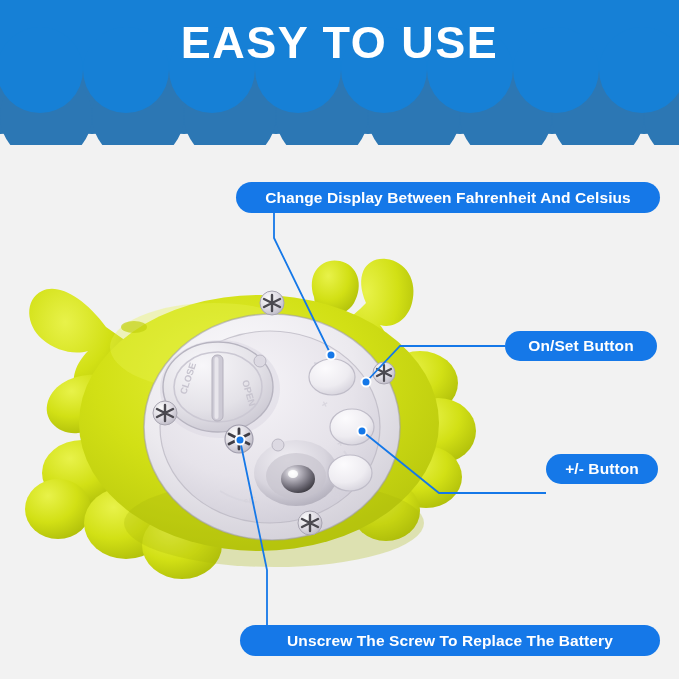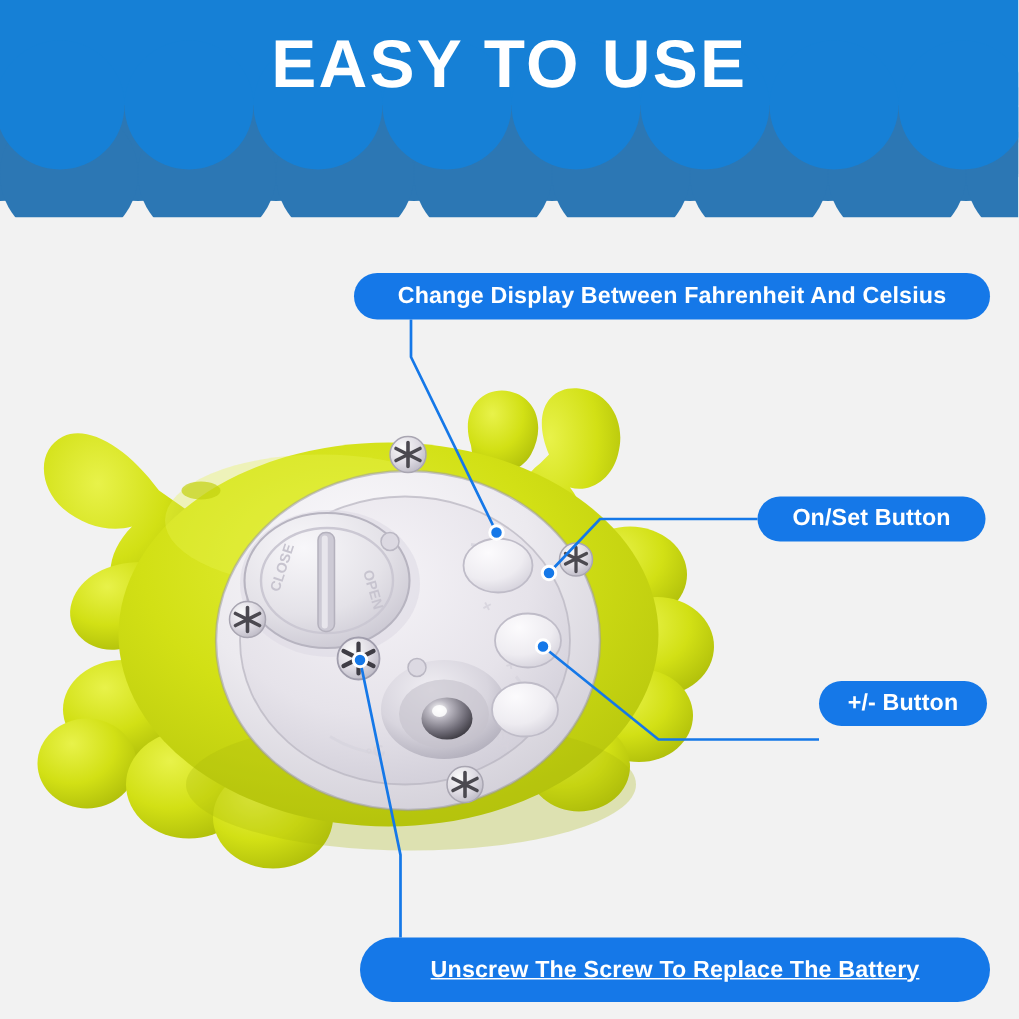--- a/index.html
+++ b/index.html
@@ -37,21 +37,21 @@
     font-weight:bold;
     letter-spacing:.1px;
     display:flex;align-items:center;justify-content:center;
     white-space:nowrap;
     font-family:"Liberation Sans",sans-serif;
     box-sizing:border-box;
   }
   #pill-celsius{left:236px;top:182px;width:424px;height:31px;padding:0 16px;}
   #pill-onset{left:505px;top:331px;width:152px;height:30px;}
   #pill-plusminus{left:546px;top:454px;width:112px;height:30px;}
-  #pill-battery{left:240px;top:625px;width:420px;height:43px;padding:0 16px;text-decoration:underline;}
+  #pill-battery{left:240px;top:625px;width:420px;height:31px;padding:0 16px;}
 
   
   .leaders{position:absolute;left:0;top:0;width:679px;height:679px;pointer-events:none;}
 </style>
 </head>
 <body>
 
 <div id="stage">
 
   <div class="banner">

